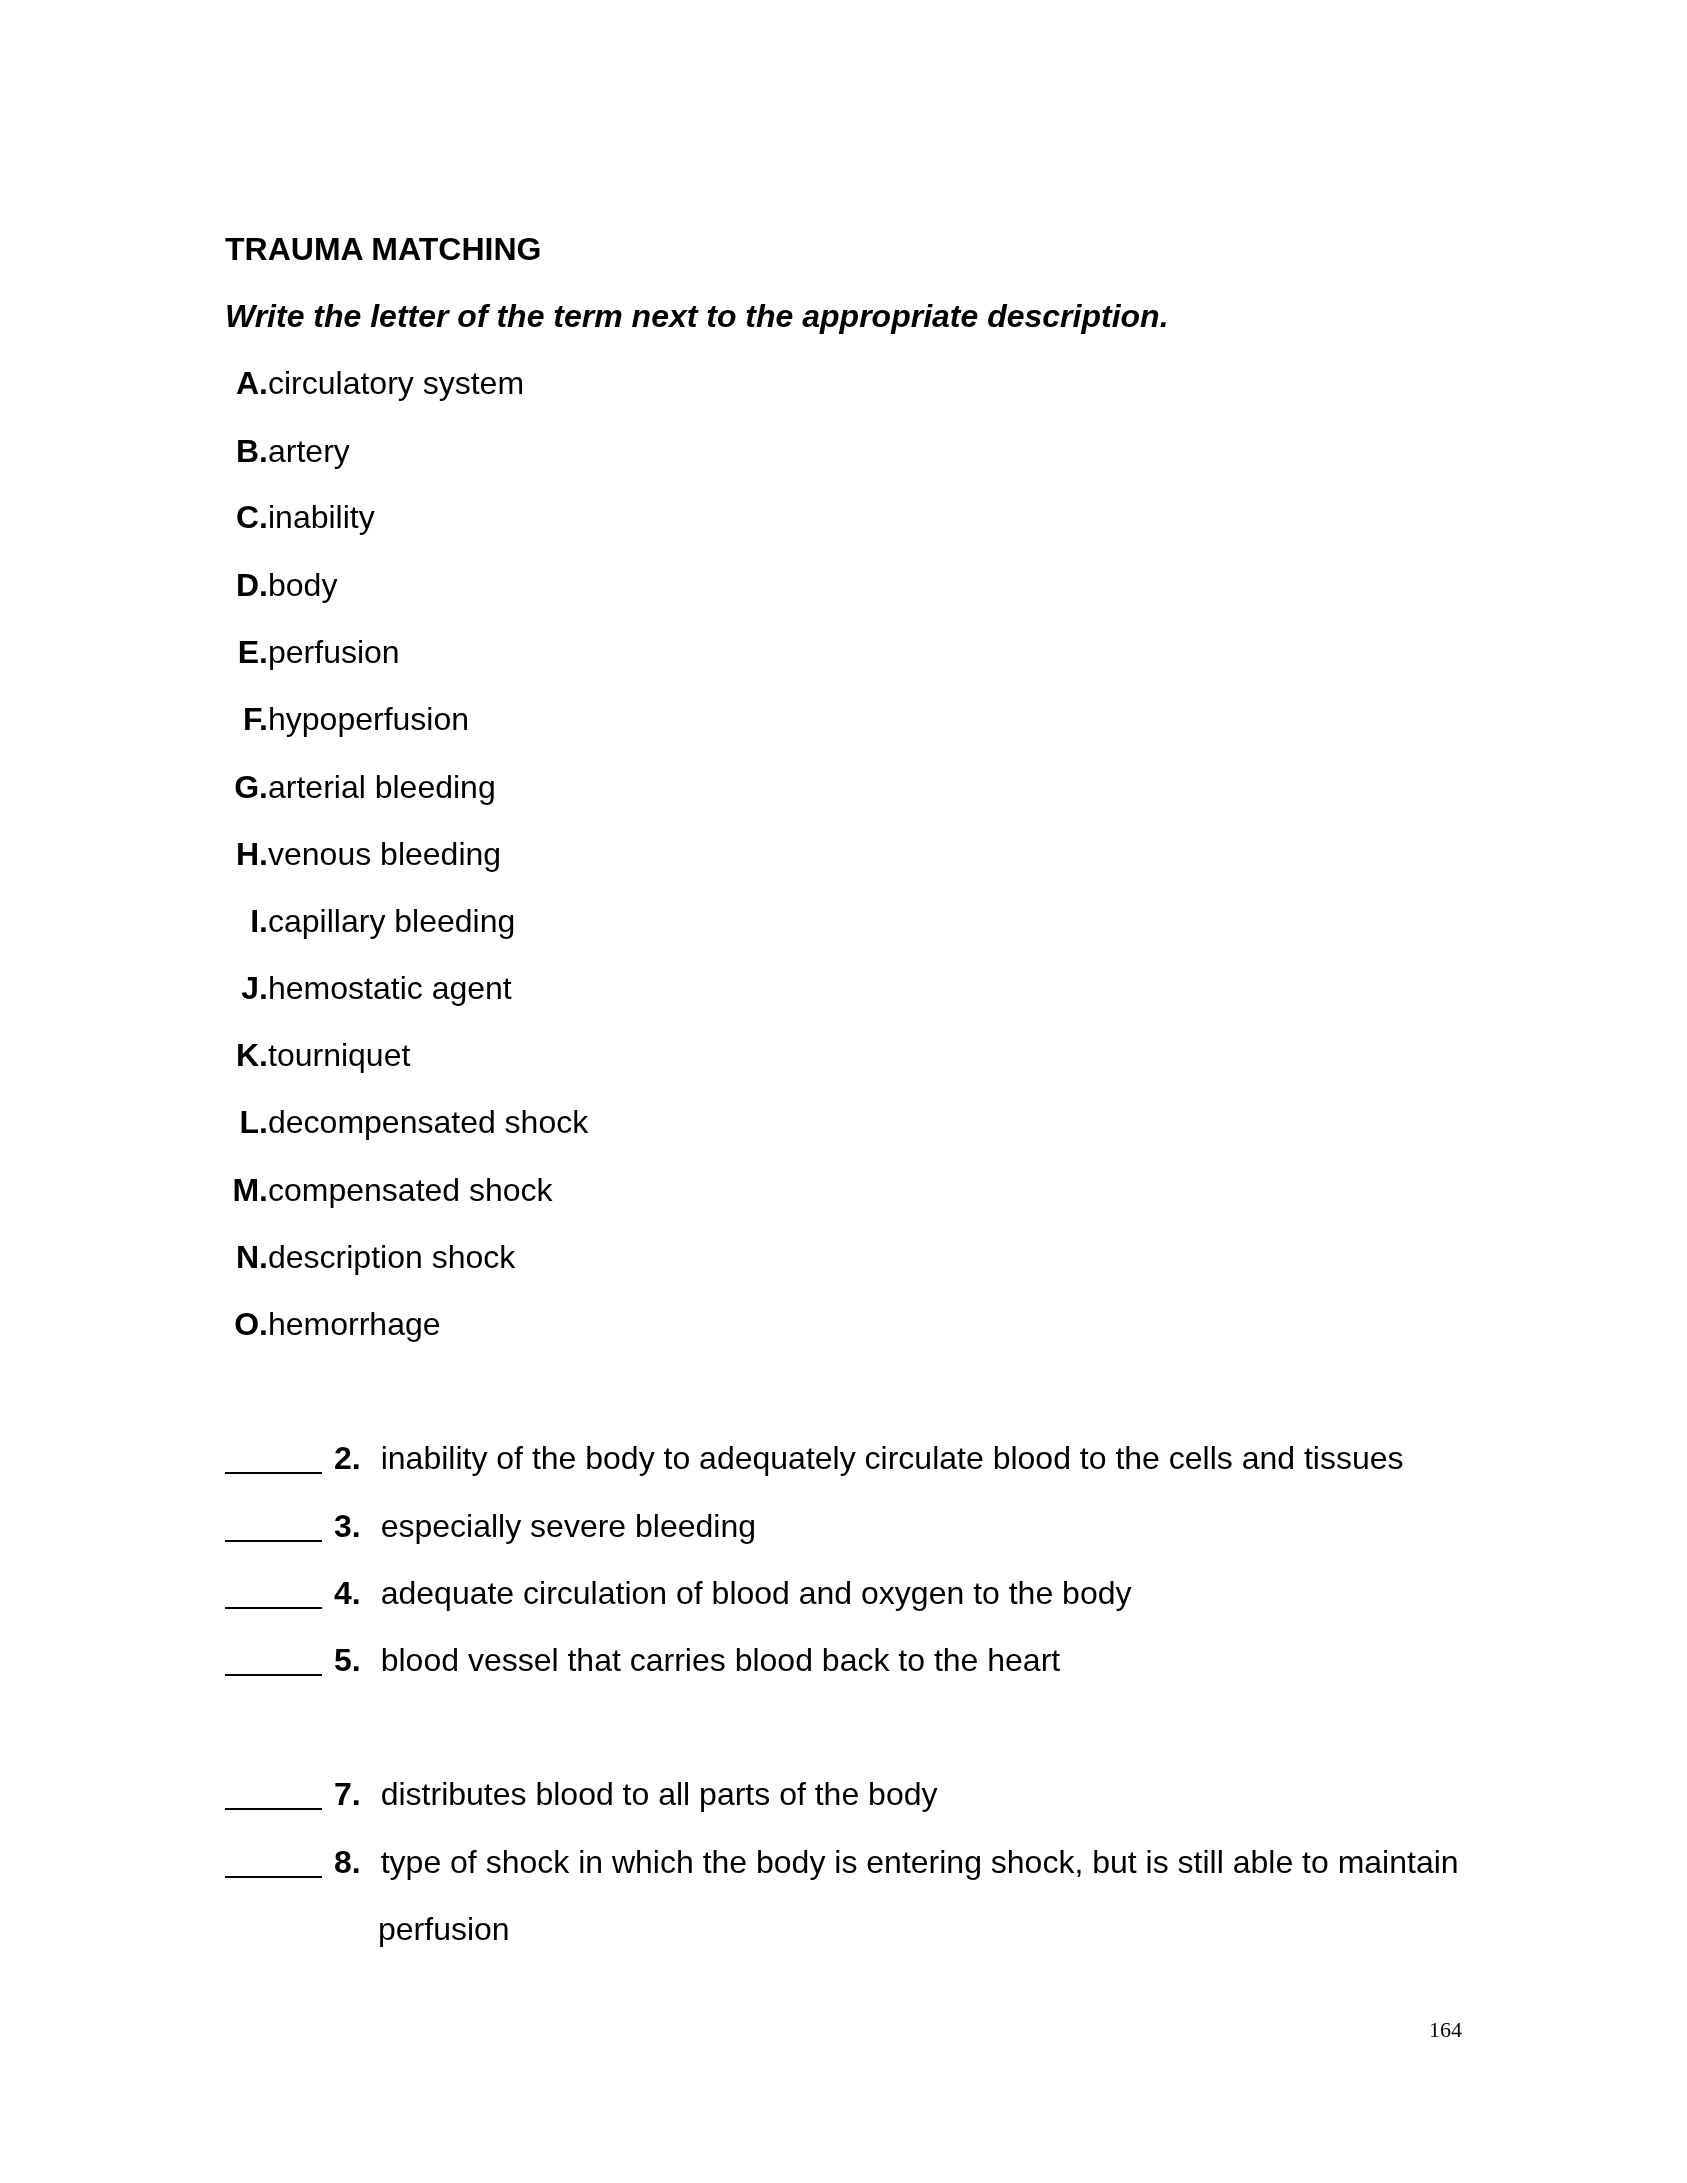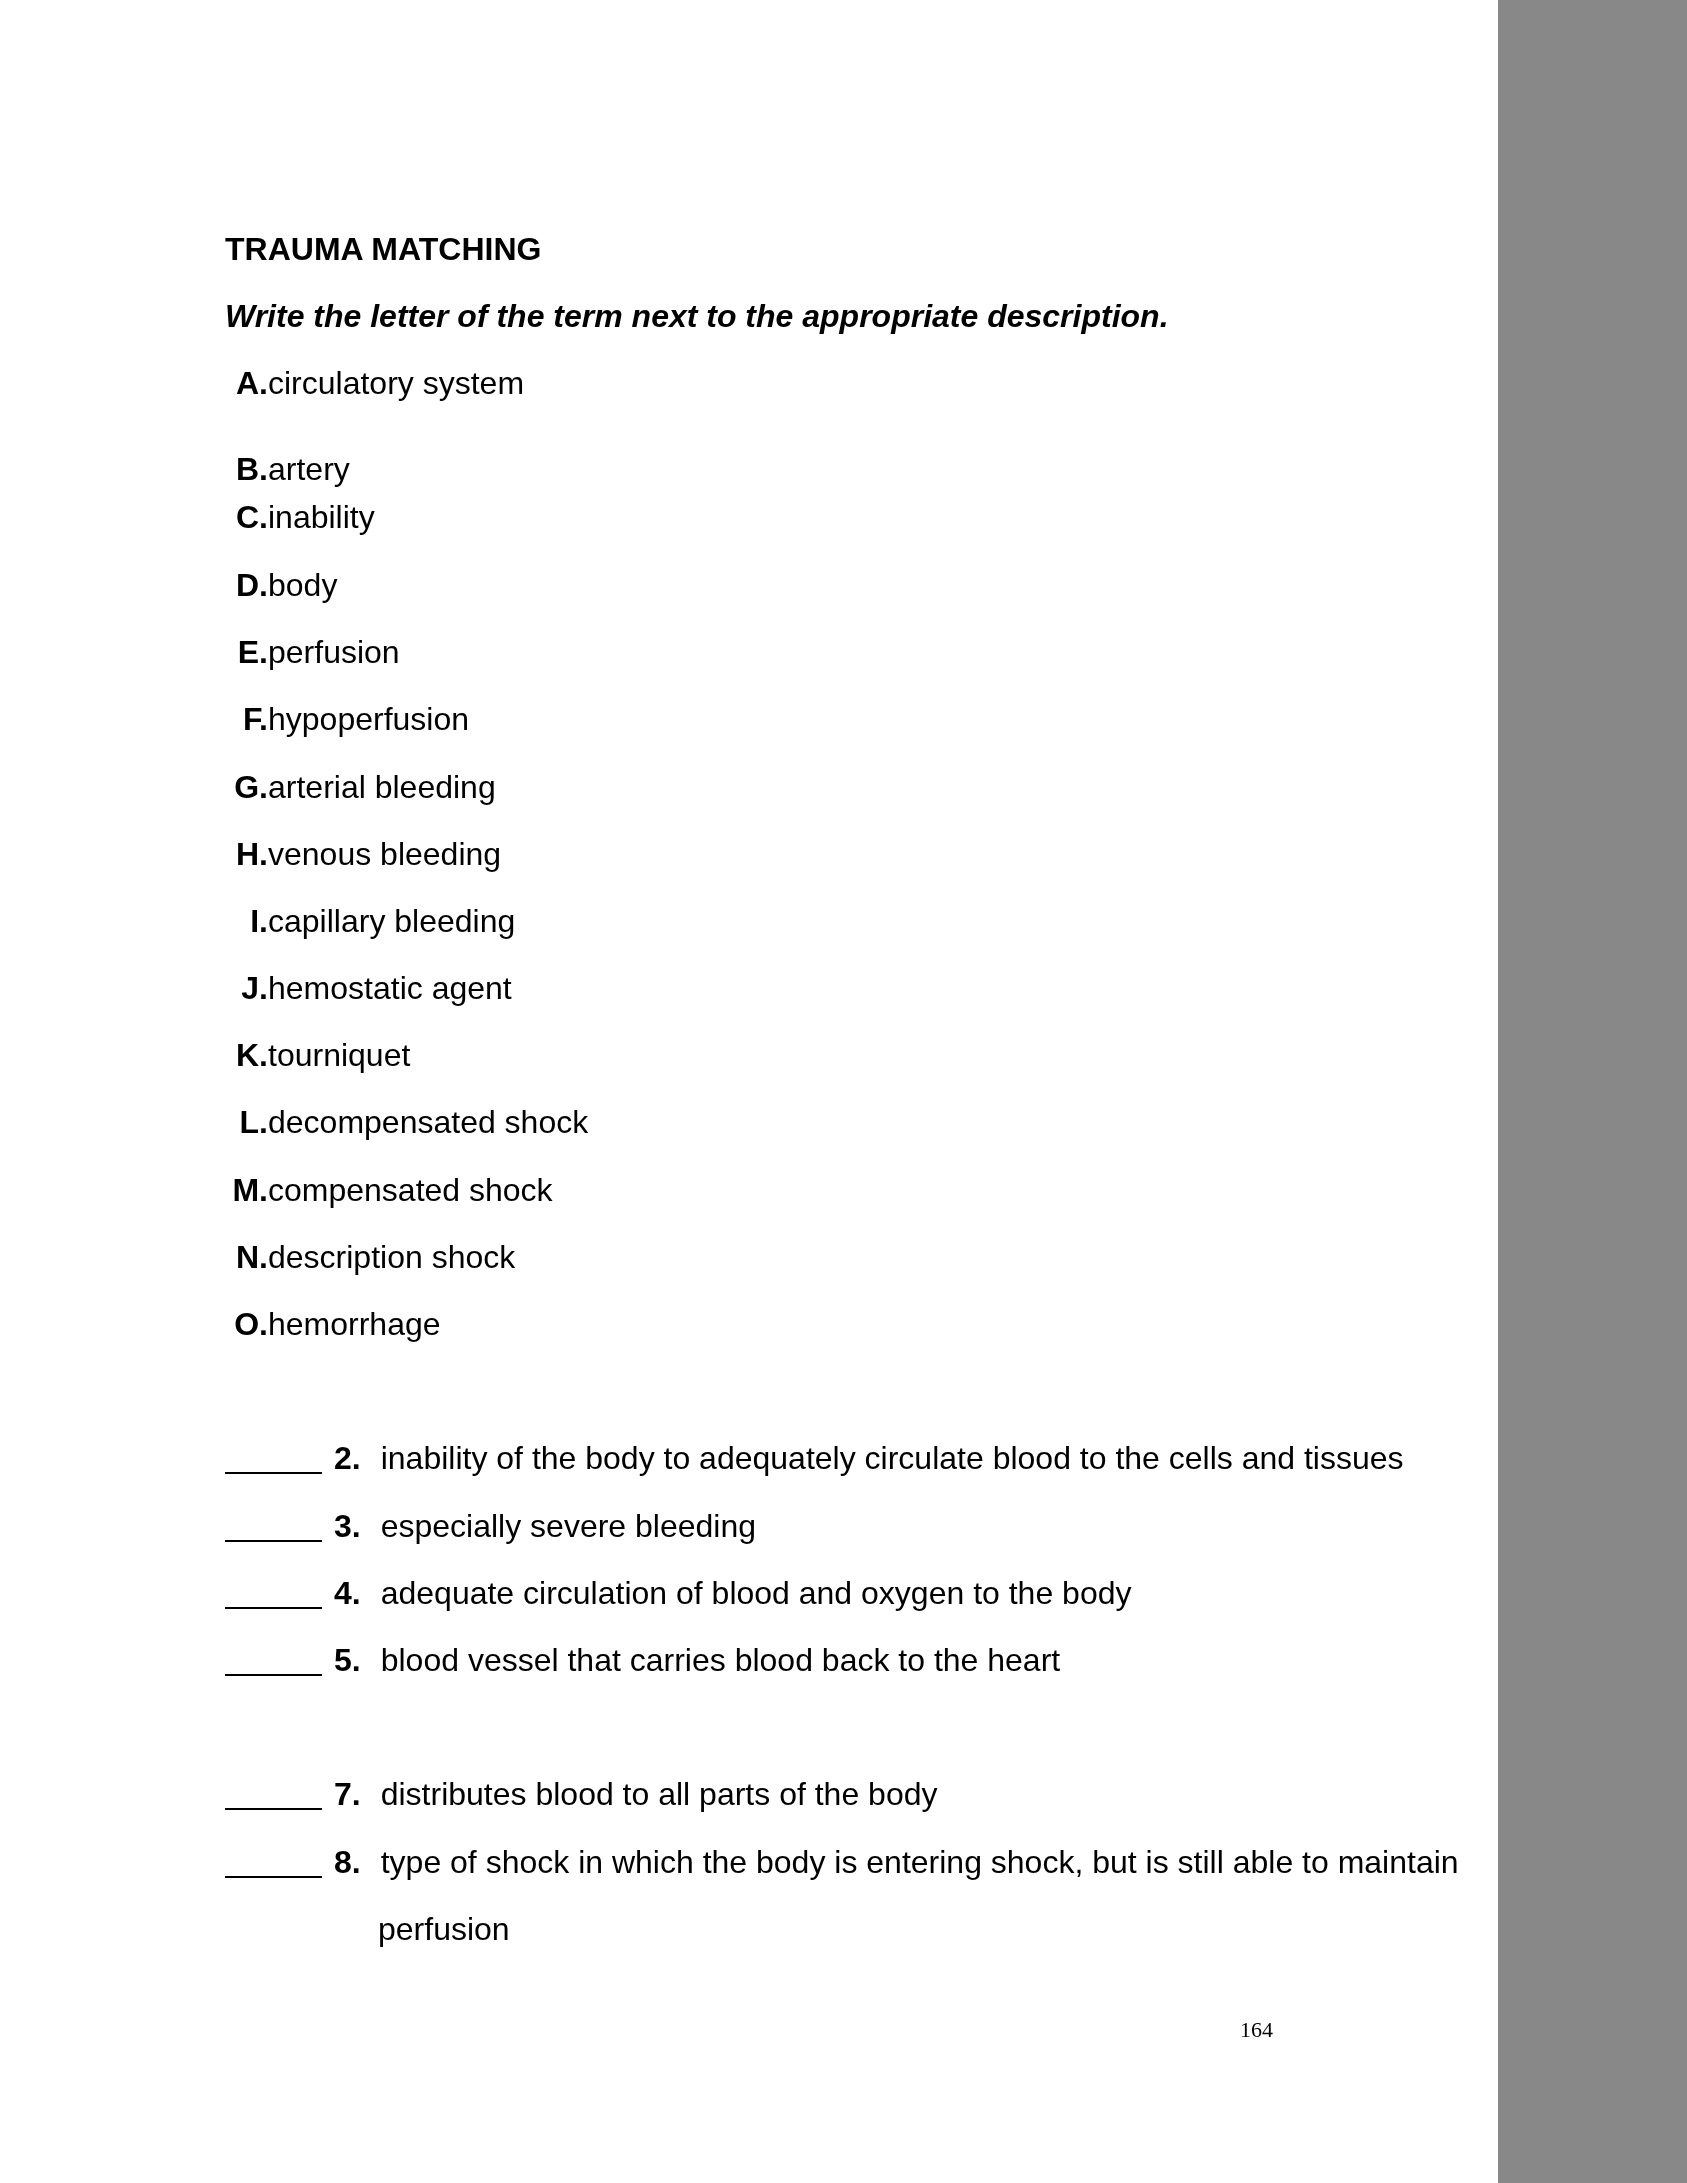--- a/index.html
+++ b/index.html
@@ -1,18 +1,18 @@
 <!DOCTYPE html>
 <html style="font-size:10.6px"><head>
 <meta charset="utf-8">
 <style>
   html, body { margin: 0; padding: 0; background: #888; }
   .page {
     position: relative;
-    width: 1498px;
+    width: 1687px;
     height: 2183px;
     background: #ffffff;
     font-family: "Liberation Sans", sans-serif;
     font-size: 32px;
     line-height: 32px;
     color: #000000;
     overflow: hidden;
   }
   .row {
     position: absolute;
@@ -62,21 +62,21 @@
 </head>
 <body>
 
 <div class="page">
 
   <div class="row title" style="top:233px">TRAUMA MATCHING</div>
 
   <div class="row instruction" style="top:300px">Write the letter of the term next to the appropriate description.</div>
 
   <div class="row" style="top:367px"><span class="term-letter">A.</span><span>circulatory system</span></div>
-  <div class="row" style="top:453px"><span class="term-letter">B.</span><span>artery</span></div>
+  <div class="row" style="top:435px"><span class="term-letter">B.</span><span>artery</span></div>
   <div class="row" style="top:501px"><span class="term-letter">C.</span><span>inability</span></div>
   <div class="row" style="top:569px"><span class="term-letter">D.</span><span>body</span></div>
   <div class="row" style="top:636px"><span class="term-letter">E.</span><span>perfusion</span></div>
   <div class="row" style="top:703px"><span class="term-letter">F.</span><span>hypoperfusion</span></div>
   <div class="row" style="top:771px"><span class="term-letter">G.</span><span>arterial bleeding</span></div>
   <div class="row" style="top:838px"><span class="term-letter">H.</span><span>venous bleeding</span></div>
   <div class="row" style="top:905px"><span class="term-letter">I.</span><span>capillary bleeding</span></div>
   <div class="row" style="top:972px"><span class="term-letter">J.</span><span>hemostatic agent</span></div>
   <div class="row" style="top:1039px"><span class="term-letter">K.</span><span>tourniquet</span></div>
   <div class="row" style="top:1106px"><span class="term-letter">L.</span><span>decompensated shock</span></div>

